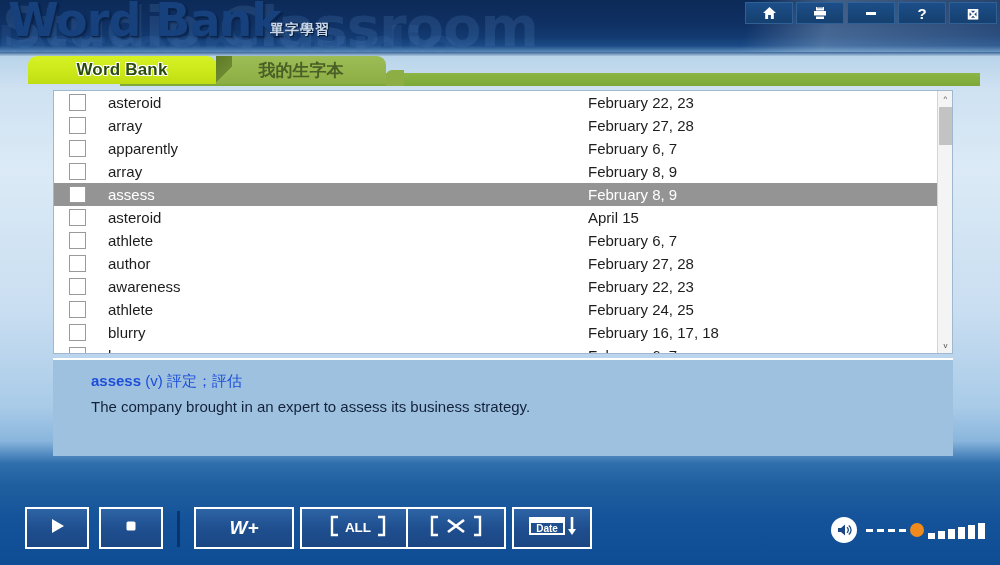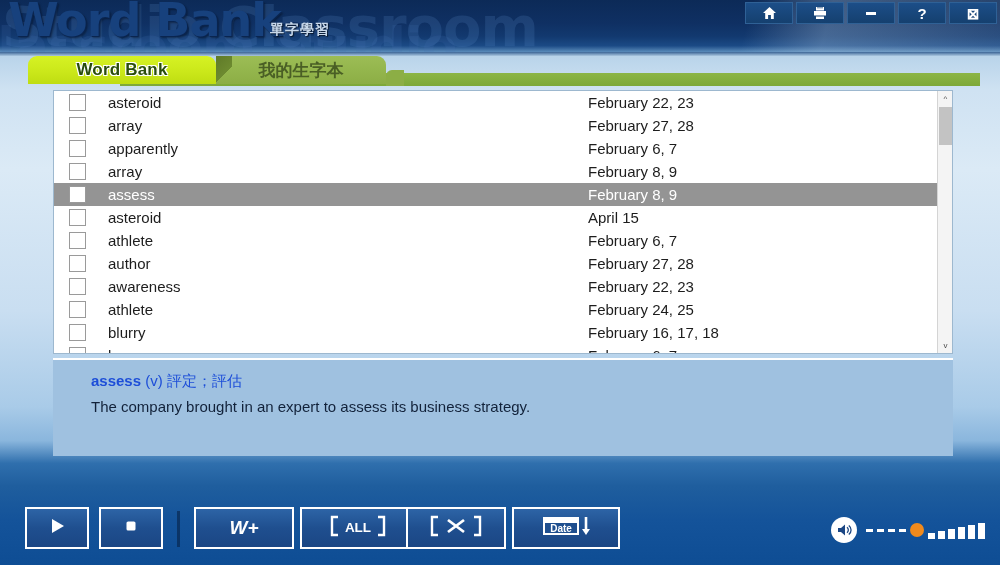--- a/index.html
+++ b/index.html
@@ -353,21 +353,21 @@
   <div class="tbtn" style="left:406px;width:100px;">
     <span>
       <svg width="64" height="24" viewBox="0 0 64 24">
         <path d="M14 3 L8 3 L8 21 L14 21" stroke="#fff" stroke-width="2.4" fill="none"></path>
         <path d="M50 3 L56 3 L56 21 L50 21" stroke="#fff" stroke-width="2.4" fill="none"></path>
         <path d="M24 6 L40 18 M40 6 L24 18" stroke="#fff" stroke-width="2.8" fill="none"></path>
       </svg>
     </span>
   </div>
 
-  <div class="tbtn" style="left:512px;width:108px;">
+  <div class="tbtn" style="left:512px;width:80px;">
     <span>
       <svg width="70" height="26" viewBox="0 0 70 26">
         <rect x="12" y="4" width="36" height="18" fill="#fff"></rect>
         <rect x="14" y="10" width="32" height="10" fill="#1f4f8f"></rect>
         <text x="30" y="18.5" font-family="Liberation Sans, sans-serif" font-size="10" font-weight="bold" fill="#fff" text-anchor="middle">Date</text>
         <path d="M55 4 L55 18" stroke="#fff" stroke-width="2.6"></path>
         <path d="M51 16 L55 22 L59 16 Z" fill="#fff"></path>
       </svg>
     </span>
   </div>

